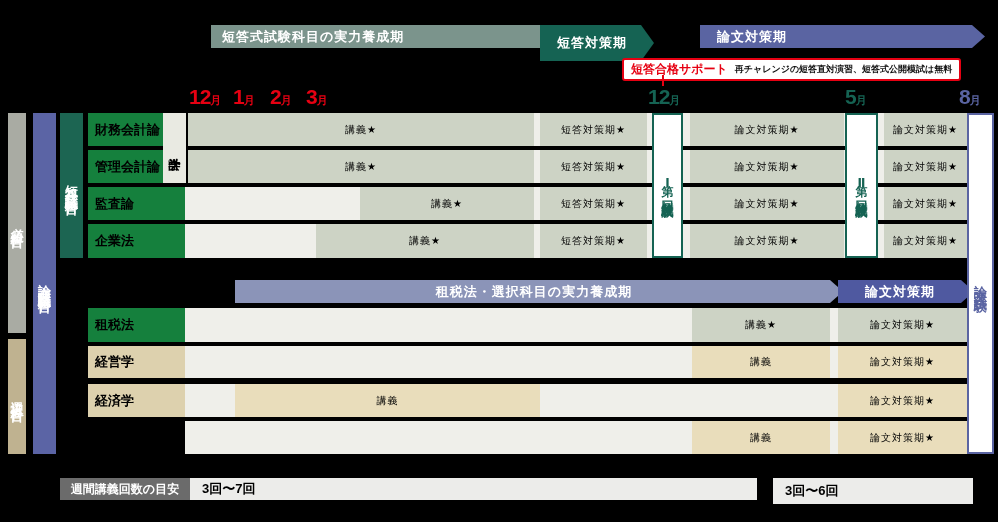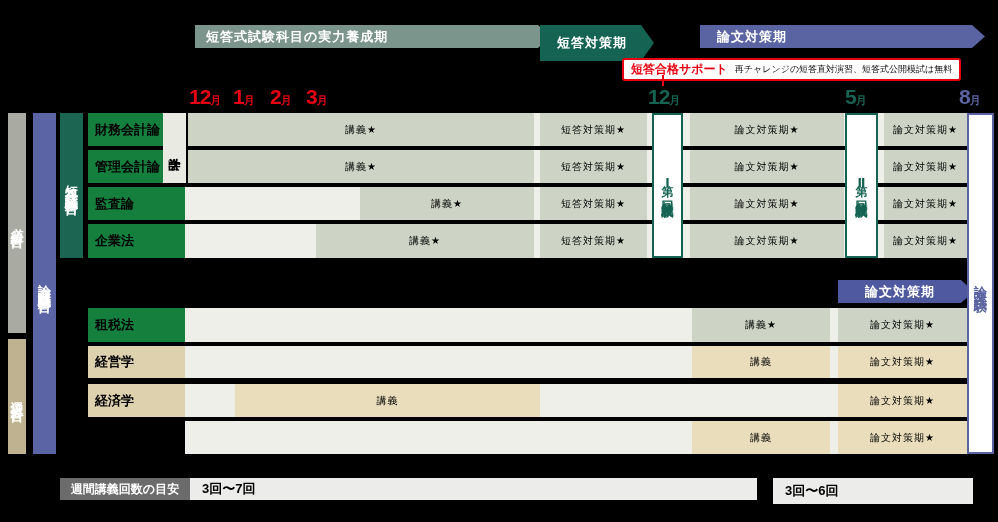--- a/index.html
+++ b/index.html
@@ -8,32 +8,32 @@
     font-family:"Liberation Sans","DejaVu Sans",sans-serif;
     overflow:hidden;
   }
   .abs{position:absolute;}
   
   .arrow{
     display:flex;align-items:center;color:#fff;font-weight:bold;font-size:13px;
     clip-path:polygon(0 0,calc(100% - 13px) 0,100% 50%,calc(100% - 13px) 100%,0 100%);
     white-space:nowrap;letter-spacing:1px;
   }
-  .arrow.teal{background:#7b948c;padding-left:11px;}
+  .arrow.teal{background:#7b948c;padding-left:11px;margin-left:16px;}
   .arrow.dgreen{background:#156353;justify-content:center;padding-right:10px;}
   .arrow.blue{background:#5a64a2;padding-left:17px;}
   .arrow.lblue{background:#8b94b8;justify-content:center;padding-right:10px;}
   .arrow.dblue{background:#4f59a0;justify-content:center;padding-right:12px;}
   
   .badge{
     background:#fff;border:2px solid #e60012;border-radius:3px;
     display:flex;align-items:center;gap:7px;padding:0 7px;white-space:nowrap;
   }
   .badge .t{color:#e60012;font-weight:bold;font-size:12px;}
-  .badge .n{color:#111;font-weight:normal;font-size:9px;text-align:center;}
+  .badge .n{color:#111;font-weight:bold;font-size:9px;text-align:center;}
   .redline{background:#e60012;}
   
   .month{display:flex;align-items:baseline;font-weight:bold;white-space:nowrap;}
   .month .num{font-size:21px;letter-spacing:-1px;}
   .month .unit{font-size:11px;}
   .month.red{color:#e60012;}
   .month.grn{color:#156353;}
   .month.blu{color:#5a64a2;}
   
   .vcol{
@@ -160,20 +160,23 @@
   </div>
 
   <div class="abs rowlabel" style="left:88px;top:224px;width:96px;height:34px;">企業法</div>
   <div class="abs track" style="left:185px;top:224px;width:782px;height:34px;">
     <div class="seg" style="left:131px;width:218px;">講義★</div>
     <div class="seg" style="left:355px;width:107px;">短答対策期★</div>
     <div class="seg" style="left:505px;width:154px;">論文対策期★</div>
     <div class="seg" style="left:699px;width:83px;">論文対策期★</div>
   </div>
 
+  <div class="abs arrow lblue" style="left:235px;top:280px;width:598px;height:23px;">
+      <span>租税法・選択科目の実力養成期</span>
+    </div>
   <div class="abs arrow dblue" style="left:838px;top:280px;width:124px;height:23px;">
       <span>論文対策期</span>
     </div>
 
   <div class="abs rowlabel" style="left:88px;top:308px;width:96px;height:34px;">租税法</div>
   <div class="abs track" style="left:185px;top:308px;width:782px;height:34px;">
     <div class="seg" style="left:507px;width:138px;">講義★</div>
     <div class="seg" style="left:653px;width:129px;">論文対策期★</div>
   </div>
 

